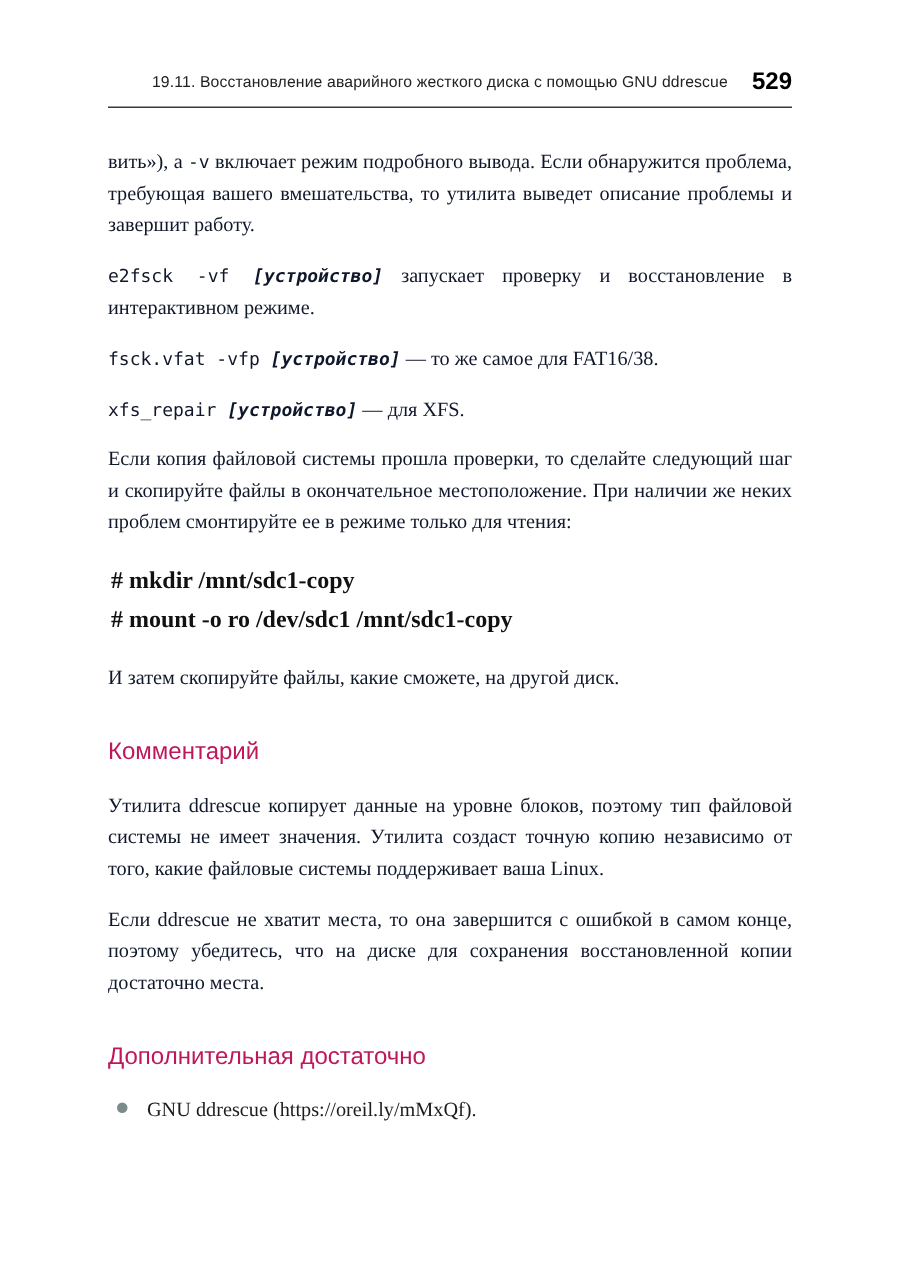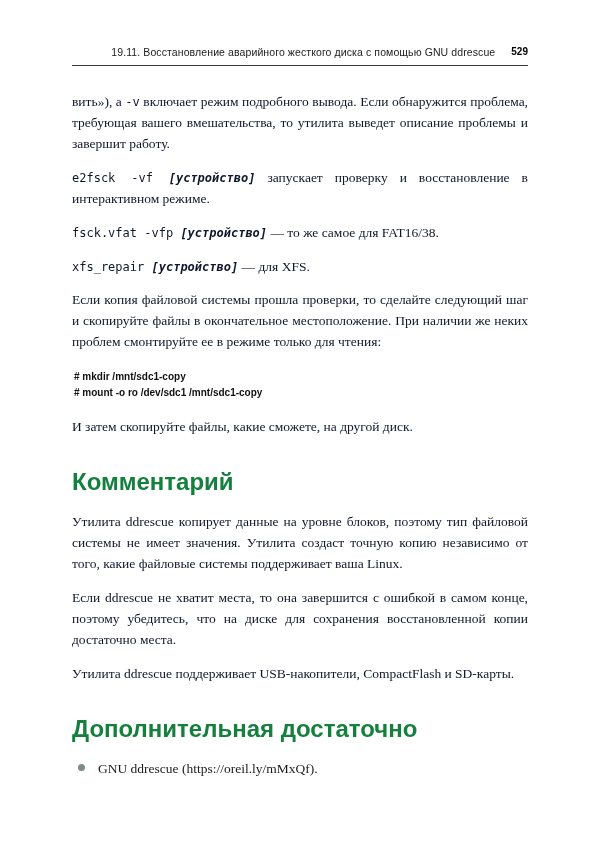--- a/index.html
+++ b/index.html
@@ -11,57 +11,57 @@
     background: #ffffff;
     box-sizing: border-box;
     padding: 46px 72px 0 72px;
     color: #1c1c1c;
     font-family: "Liberation Serif", serif;
     overflow: hidden;
   }
   .page-header {
     display: flex;
     justify-content: flex-end;
-    align-items: flex-start;
+    align-items: center;
     gap: 16px;
     font-family: "Liberation Sans", sans-serif;
   }
   .running-title { font-size: 10.5px; color: #222; letter-spacing: 0.1px; }
-  .page-number { font-size: 10px; font-weight: bold; color: #000; }
+  .page-number { font-size: 16px; font-weight: bold; color: #000; }
   .header-rule {
     border: none;
     border-top: 1px solid #3a3a3a;
     margin: 7px 0 26px 0;
   }
   .body-p {
     font-size: 13.5px;
     line-height: 1.55;
     margin: 0 0 13px 0;
     text-align: justify;
     color: #0f172a;
   }
   .code {
     font-family: "DejaVu Sans Mono", monospace;
     font-size: 12px;
   }
   .italic { font-style: italic; font-weight: bold; }
   .code-block {
-    font-family: Liberation Sans, sans-serif;
-    font-size: 10px;
+    font-family: Liberation Serif, serif;
+    font-size: 16px;
     font-weight: bold;
     line-height: 1.6;
     margin: 16px 0 16px 2px;
     color: #111;
     white-space: pre;
   }
   .section-heading {
     font-family: "Liberation Sans", sans-serif;
-    font-size: 24px;
-    font-weight: bold;
-    color: #15803d;
+    font-size: 16px;
+    font-weight: normal;
+    color: #be185d;
     margin: 30px 0 16px 0;
   }
   .bullet-list {
     list-style: none;
     margin: 6px 0 0 0;
     padding: 0 0 0 6px;
   }
   .bullet-list li {
     display: flex;
     align-items: baseline;
@@ -95,21 +95,20 @@
         <p class="body-p"><span class="code">e2fsck -vf </span><span class="code italic">[устройство]</span><span class="txt"> запускает проверку и восстановление в интерактивном режиме.</span></p>
         <p class="body-p"><span class="code">fsck.vfat -vfp </span><span class="code italic">[устройство]</span><span class="txt"> — то же самое для FAT16/38.</span></p>
         <p class="body-p"><span class="code">xfs_repair </span><span class="code italic">[устройство]</span><span class="txt"> — для XFS.</span></p>
         <p class="body-p"><span class="txt">Если копия файловой системы прошла проверки, то сделайте следующий шаг и скопируйте файлы в окончательное местоположение. При наличии же неких проблем смонтируйте ее в режиме только для чтения:</span></p>
         <pre class="code-block"># mkdir /mnt/sdc1-copy
 # mount -o ro /dev/sdc1 /mnt/sdc1-copy</pre>
         <p class="body-p"><span class="txt">И затем скопируйте файлы, какие сможете, на другой диск.</span></p>
         <h2 class="section-heading">Комментарий</h2>
         <p class="body-p"><span class="txt">Утилита ddrescue копирует данные на уровне блоков, поэтому тип файловой системы не имеет значения. Утилита создаст точную копию независимо от того, какие файловые системы поддерживает ваша Linux.</span></p>
         <p class="body-p"><span class="txt">Если ddrescue не хватит места, то она завершится с ошибкой в самом конце, поэтому убедитесь, что на диске для сохранения восстановленной копии достаточно места.</span></p>
-        <p class="body-p"><span class="txt">Утилита ddrescue поддерживает USB-накопители, CompactFlash и SD-карты.</span></p>
         <h2 class="section-heading">Дополнительная достаточно</h2>
         <ul class="bullet-list">
           <li>
             <span class="bullet-dot"></span>
             <span class="li-text"><span class="txt">GNU ddrescue (https://oreil.ly/mMxQf).</span></span>
           </li>
         </ul>
       </div>
   </main>
 </div>

